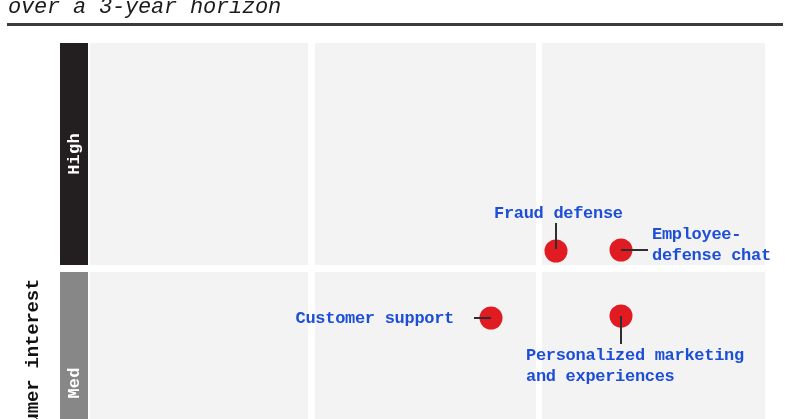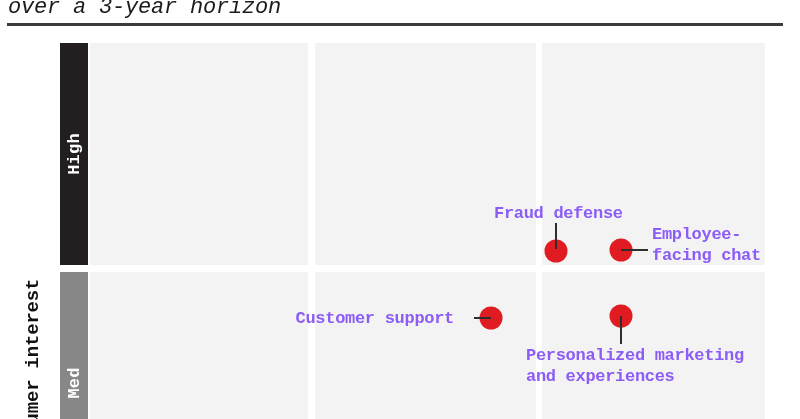--- a/index.html
+++ b/index.html
@@ -29,21 +29,21 @@
   .c-r1c3{left:542px;top:43px;width:223px;height:222px;}
   .c-r2c1{left:90px;top:272px;width:218px;height:221px;}
   .c-r2c2{left:315px;top:272px;width:221px;height:221px;}
   .c-r2c3{left:542px;top:272px;width:223px;height:221px;}
   .dot{
     position:absolute;width:23px;height:23px;border-radius:50%;
     transform:translate(-50%,-50%);
   }
   .leader{position:absolute;background:#2e2e2e;}
   .pt-label{
-    position:absolute;font-size:17px;font-weight:bold;color:#8b5cf6;
+    position:absolute;font-size:17px;font-weight:bold;color:#1d4ed8;
     line-height:21px;letter-spacing:-0.3px;white-space:pre-line;
   }
   .pt-label.align-right{text-align:left;}
 </style>
 </head>
 <body>
 
 <div class="figure" style="--cell-bg: #f3f3f3;">
   <div class="title">over a 3-year horizon</div>
   <div class="rule" style="background: rgb(59, 59, 59);"></div>
@@ -64,21 +64,21 @@
   <div class="cell c-r2c2"></div>
   <div class="cell c-r2c3"></div>
 
   <div id="points-layer">
       <div class="dot" style="left: 556px; top: 251px; background: rgb(224, 27, 33);"></div>
       <div class="leader" style="background: rgb(46, 46, 46); left: 555px; top: 223px; width: 1.5px; height: 26px;"></div>
       <div class="pt-label" style="left: 494px; top: 203px;">Fraud defense</div>
       <div class="dot" style="left: 621px; top: 250px; background: rgb(224, 27, 33);"></div>
       <div class="leader" style="background: rgb(46, 46, 46); left: 621px; top: 249px; width: 27px; height: 1.5px;"></div>
       <div class="pt-label" style="left: 652px; top: 224px;">Employee-
-facing chat</div>
+defense chat</div>
       <div class="dot" style="left: 491px; top: 318px; background: rgb(224, 27, 33);"></div>
       <div class="leader" style="background: rgb(46, 46, 46); left: 474px; top: 317px; width: 17px; height: 1.5px;"></div>
       <div class="pt-label align-right" style="right: 330px; top: 308px;">Customer support</div>
       <div class="dot" style="left: 621px; top: 316px; background: rgb(224, 27, 33);"></div>
       <div class="leader" style="background: rgb(46, 46, 46); left: 620px; top: 316px; width: 1.5px; height: 28px;"></div>
       <div class="pt-label" style="left: 526px; top: 345px;">Personalized marketing
 and experiences</div>
     </div>
 </div>
 

